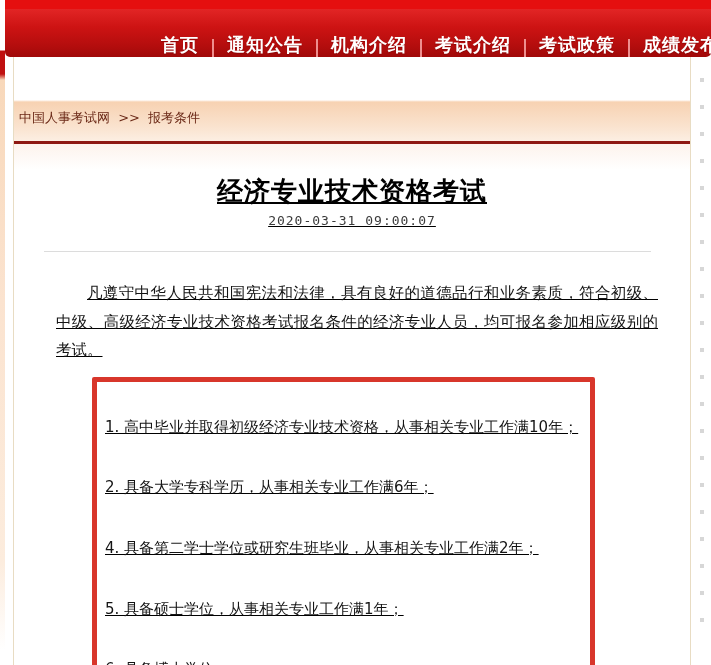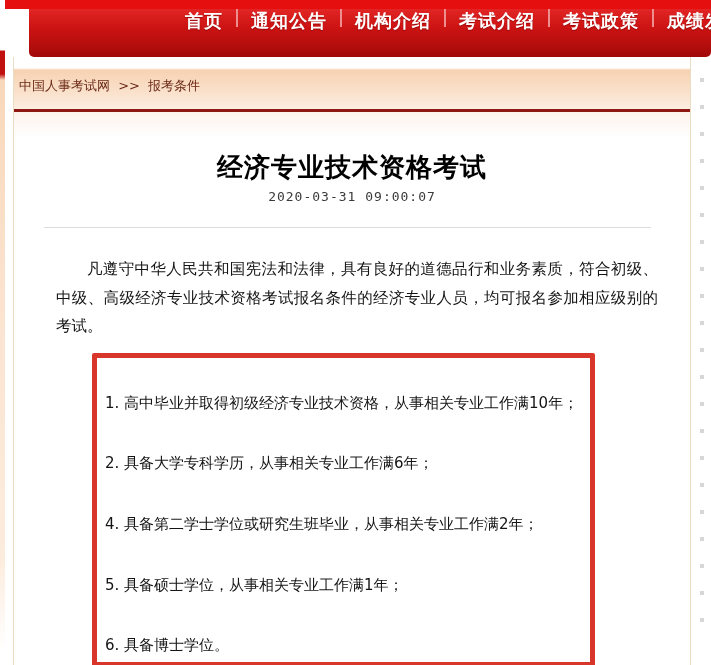--- a/index.html
+++ b/index.html
@@ -15,44 +15,46 @@
       #c01010 51px,#c01010 74px,
       #f8d8ba 80px,#fbe3cf 300px,#fcecdd 560px,#ffffff 650px);
   }
   
   #top-strip{position:absolute;left:5px;right:0;top:0;height:9px;background:#e50f0f;}
   
   #navbar{
     position:absolute;left:5px;right:0;top:9px;height:48px;box-sizing:border-box;
     background:linear-gradient(180deg,#e22525 0%,#cd1313 38%,#b30d0d 78%,#a00909 100%);
     border-radius:0 0 5px 5px;
-    display:flex;align-items:flex-start;padding-left:156px;margin-left:24px;
+    display:flex;align-items:flex-end;padding-left:156px;
   }
   .nav-item{
     color:#ffffff;font-weight:bold;font-size:18px;letter-spacing:1px;
     white-space:nowrap;cursor:pointer;text-shadow:0 1px 1px rgba(120,0,0,.6);
   }
   .nav-sep{width:2px;height:18px;background:#ee8e8e;margin:0 13px;flex:0 0 auto;}
   
   #page{
     position:absolute;left:13px;top:57px;width:678px;height:608px;box-sizing:border-box;
     background:#ffffff;border-left:1px solid #e8dcc3;border-right:1px solid #e8dcc3;
   }
   #crumb-zone{
     position:relative;height:52px;
     background:linear-gradient(180deg,#ffffff 0px,#ffffff 11px,
       #f7d2b2 13px,#fae3cf 38px,#fdf2e8 56px,#fefaf6 64px);
+    margin-top:32px;
   }
   #breadcrumb{position:absolute;left:5px;bottom:14px;font-size:13px;color:#6b2917;}
   #breadcrumb .crumb-link{cursor:pointer;}
   #breadcrumb .crumb-sep{margin:0 4px;}
   #red-rule{height:3px;background:#8e1812;}
   #panel{
-    box-sizing:border-box;height:498px;padding:12px 30px;
+    box-sizing:border-box;height:498px;padding:4px 30px;
     background:linear-gradient(180deg,#fdf3ec 0px,#ffffff 26px);
+    text-decoration:underline;
   }
   #article-title{
     margin:0;padding-top:26px;text-align:center;
     font-size:26px;font-weight:bold;color:#000000;letter-spacing:1px;
   }
   #article-date{
     margin-top:4px;text-align:center;font-size:13px;color:#3a3a3a;
     font-family:"DejaVu Sans Mono","Liberation Mono",monospace;letter-spacing:1px;
   }
   #divider{margin-top:23px;width:607px;border-top:1px solid #dcdcdc;height:0;}

